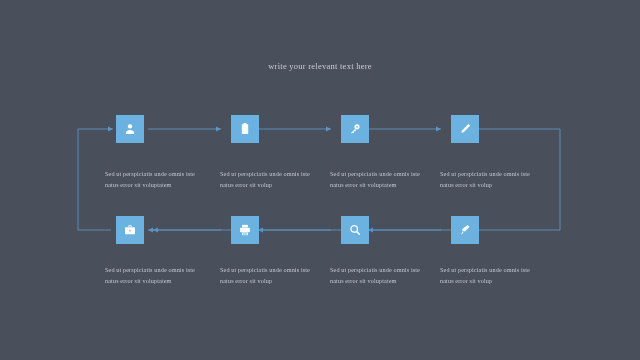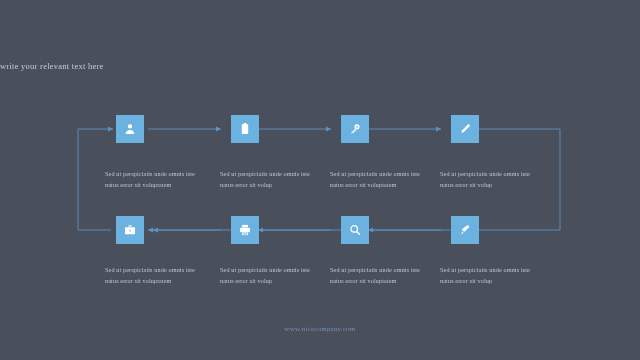--- a/index.html
+++ b/index.html
@@ -17,21 +17,21 @@
   .slide {
     position: absolute;
     inset: 0;
     background: #4a4f5c;
   }
   .title {
     position: absolute;
     top: 61px;
     left: 0;
     width: 640px;
-    text-align: left;
+    text-align: center;
     font-size: 8.5px;
     color: #c9ccd4;
     letter-spacing: 0.25px;
     font-family: Liberation Serif, serif;
   }
   .footer {
     position: absolute;
     top: 325px;
     left: 0;
     width: 640px;
@@ -176,15 +176,14 @@
   <div class="caption" style="left:105px; top:168px;">Sed ut perspiciatis unde omnis iste natus error sit voluptatem</div>
   <div class="caption" style="left:220px; top:168px;">Sed ut perspiciatis unde omnis iste natus error sit volup</div>
   <div class="caption" style="left:330px; top:168px;">Sed ut perspiciatis unde omnis iste natus error sit voluptatem</div>
   <div class="caption" style="left:440px; top:168px;">Sed ut perspiciatis unde omnis iste natus error sit volup</div>
 
   <div class="caption" style="left:105px; top:264px;">Sed ut perspiciatis unde omnis iste natus error sit voluptatem</div>
   <div class="caption" style="left:220px; top:264px;">Sed ut perspiciatis unde omnis iste natus error sit volup</div>
   <div class="caption" style="left:330px; top:264px;">Sed ut perspiciatis unde omnis iste natus error sit voluptatem</div>
   <div class="caption" style="left:440px; top:264px;">Sed ut perspiciatis unde omnis iste natus error sit volup</div>
 
-  <div class="footer">www.nicecompany.com</div>
 
 </div>
 
 </body></html>

